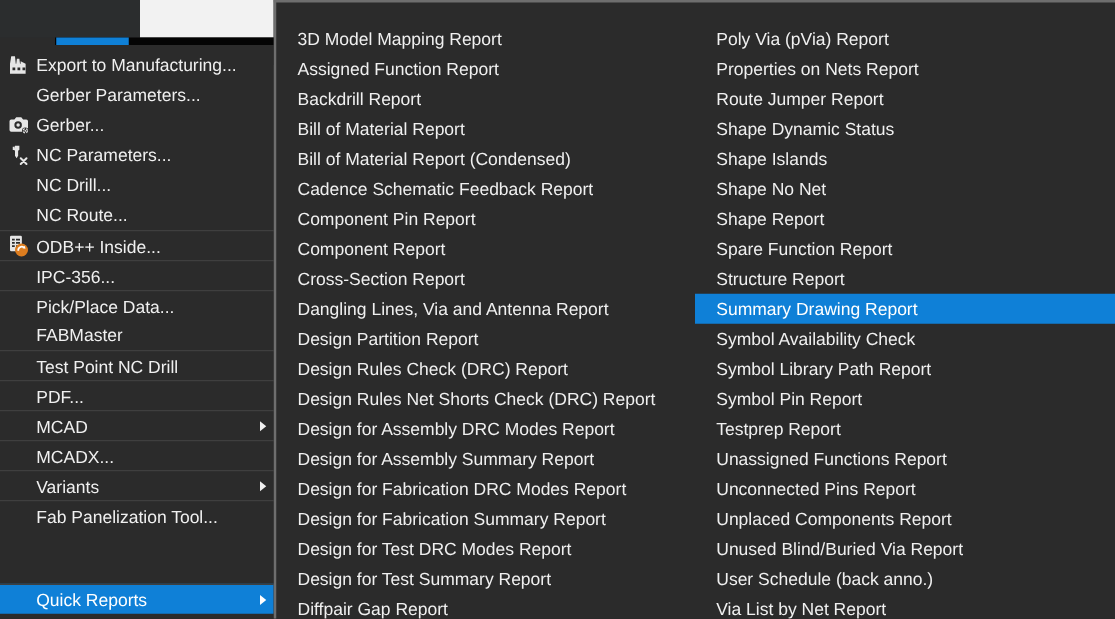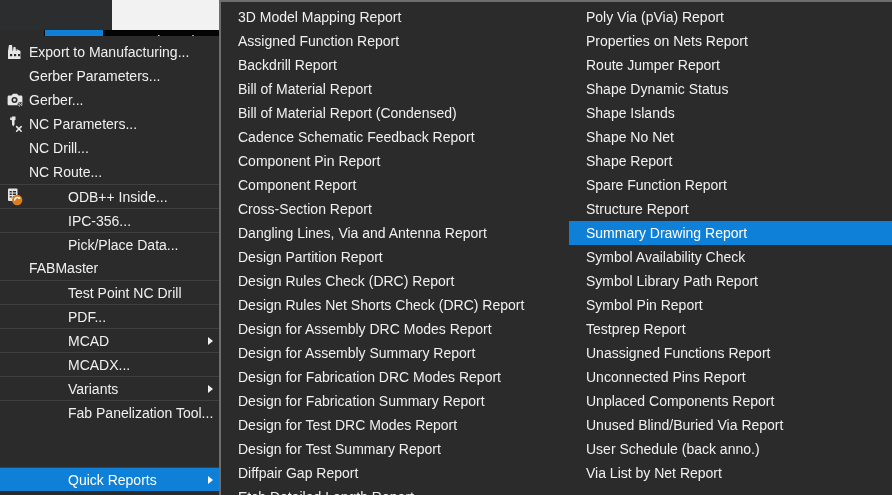--- a/index.html
+++ b/index.html
@@ -27,38 +27,38 @@
 
   
   .dropdown{
     position:absolute;left:0;top:36px;width:219px;height:443px;
     background:var(--menu-bg);box-sizing:border-box;padding-top:4px;
   }
   .mi{
     height:24px;display:flex;align-items:center;box-sizing:border-box;
     color:var(--text);font-size:14px;white-space:nowrap;cursor:default;
   }
-  .mi.sep{border-top:1px solid var(--separator);gap:39px;}
+  .mi.sep{border-top:1px solid var(--separator);}
   .mi.hl{background:var(--accent);color:#fff;margin-top:43px;}
   .ic{width:29px;flex:0 0 29px;display:flex;justify-content:center;align-items:center;}
   .ic svg{display:block;}
   .lb{flex:0 1 auto;overflow:hidden;}
   .arrow{
     margin-left:auto;margin-right:6px;width:0;height:0;
     border-left:5px solid currentColor;
     border-top:4px solid transparent;border-bottom:4px solid transparent;
   }
 
   
   .panel{
     position:absolute;left:219px;top:0;right:0;bottom:0;
     background:var(--menu-bg);
     border-top:2px solid var(--panel-border);
     border-left:2px solid var(--panel-border);
-    box-sizing:border-box;display:flex;padding-top:3px;overflow:hidden;gap:13px;
+    box-sizing:border-box;display:flex;padding-top:17px;overflow:hidden;
   }
   .pcol{width:335px;flex:0 0 335px;display:flex;flex-direction:column;}
   .pcol.last{flex:1 1 auto;width:auto;}
   .pr{
     height:24px;flex:0 0 24px;line-height:24px;padding-left:17px;
     font-size:14px;color:var(--text);white-space:nowrap;cursor:default;
   }
   .pr.hl{background:var(--accent);color:#fff;}
 </style>
 </head>

